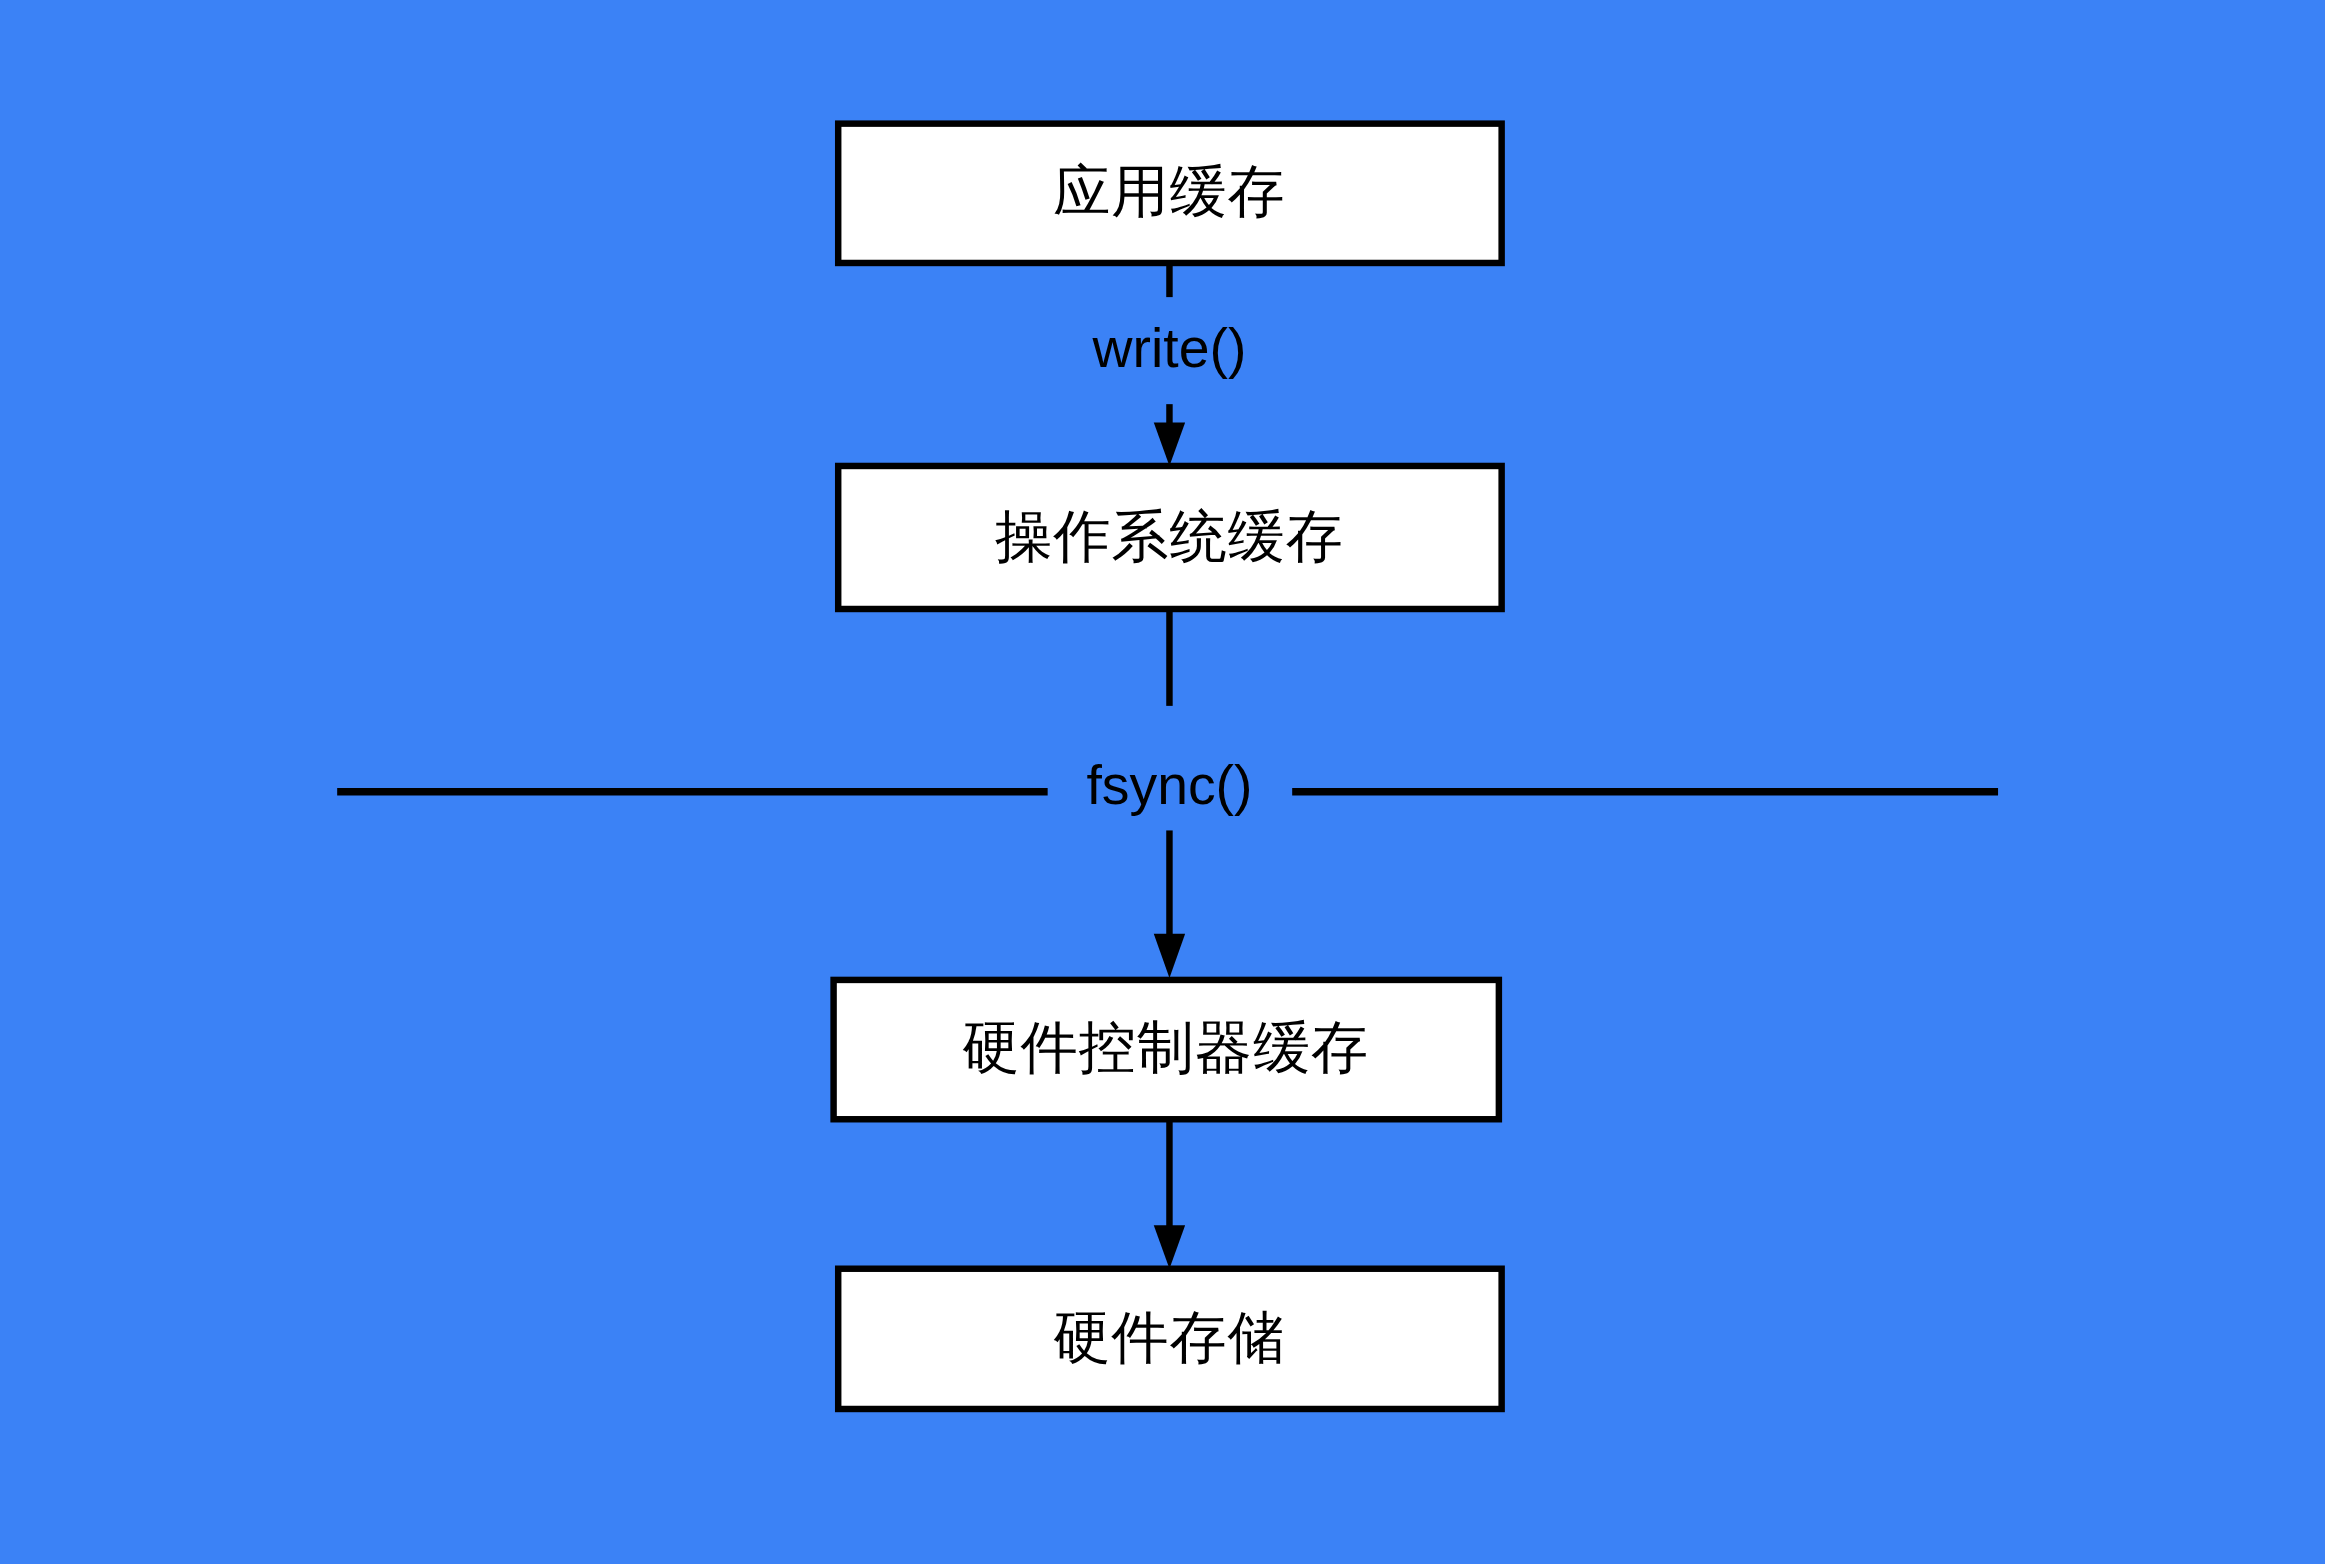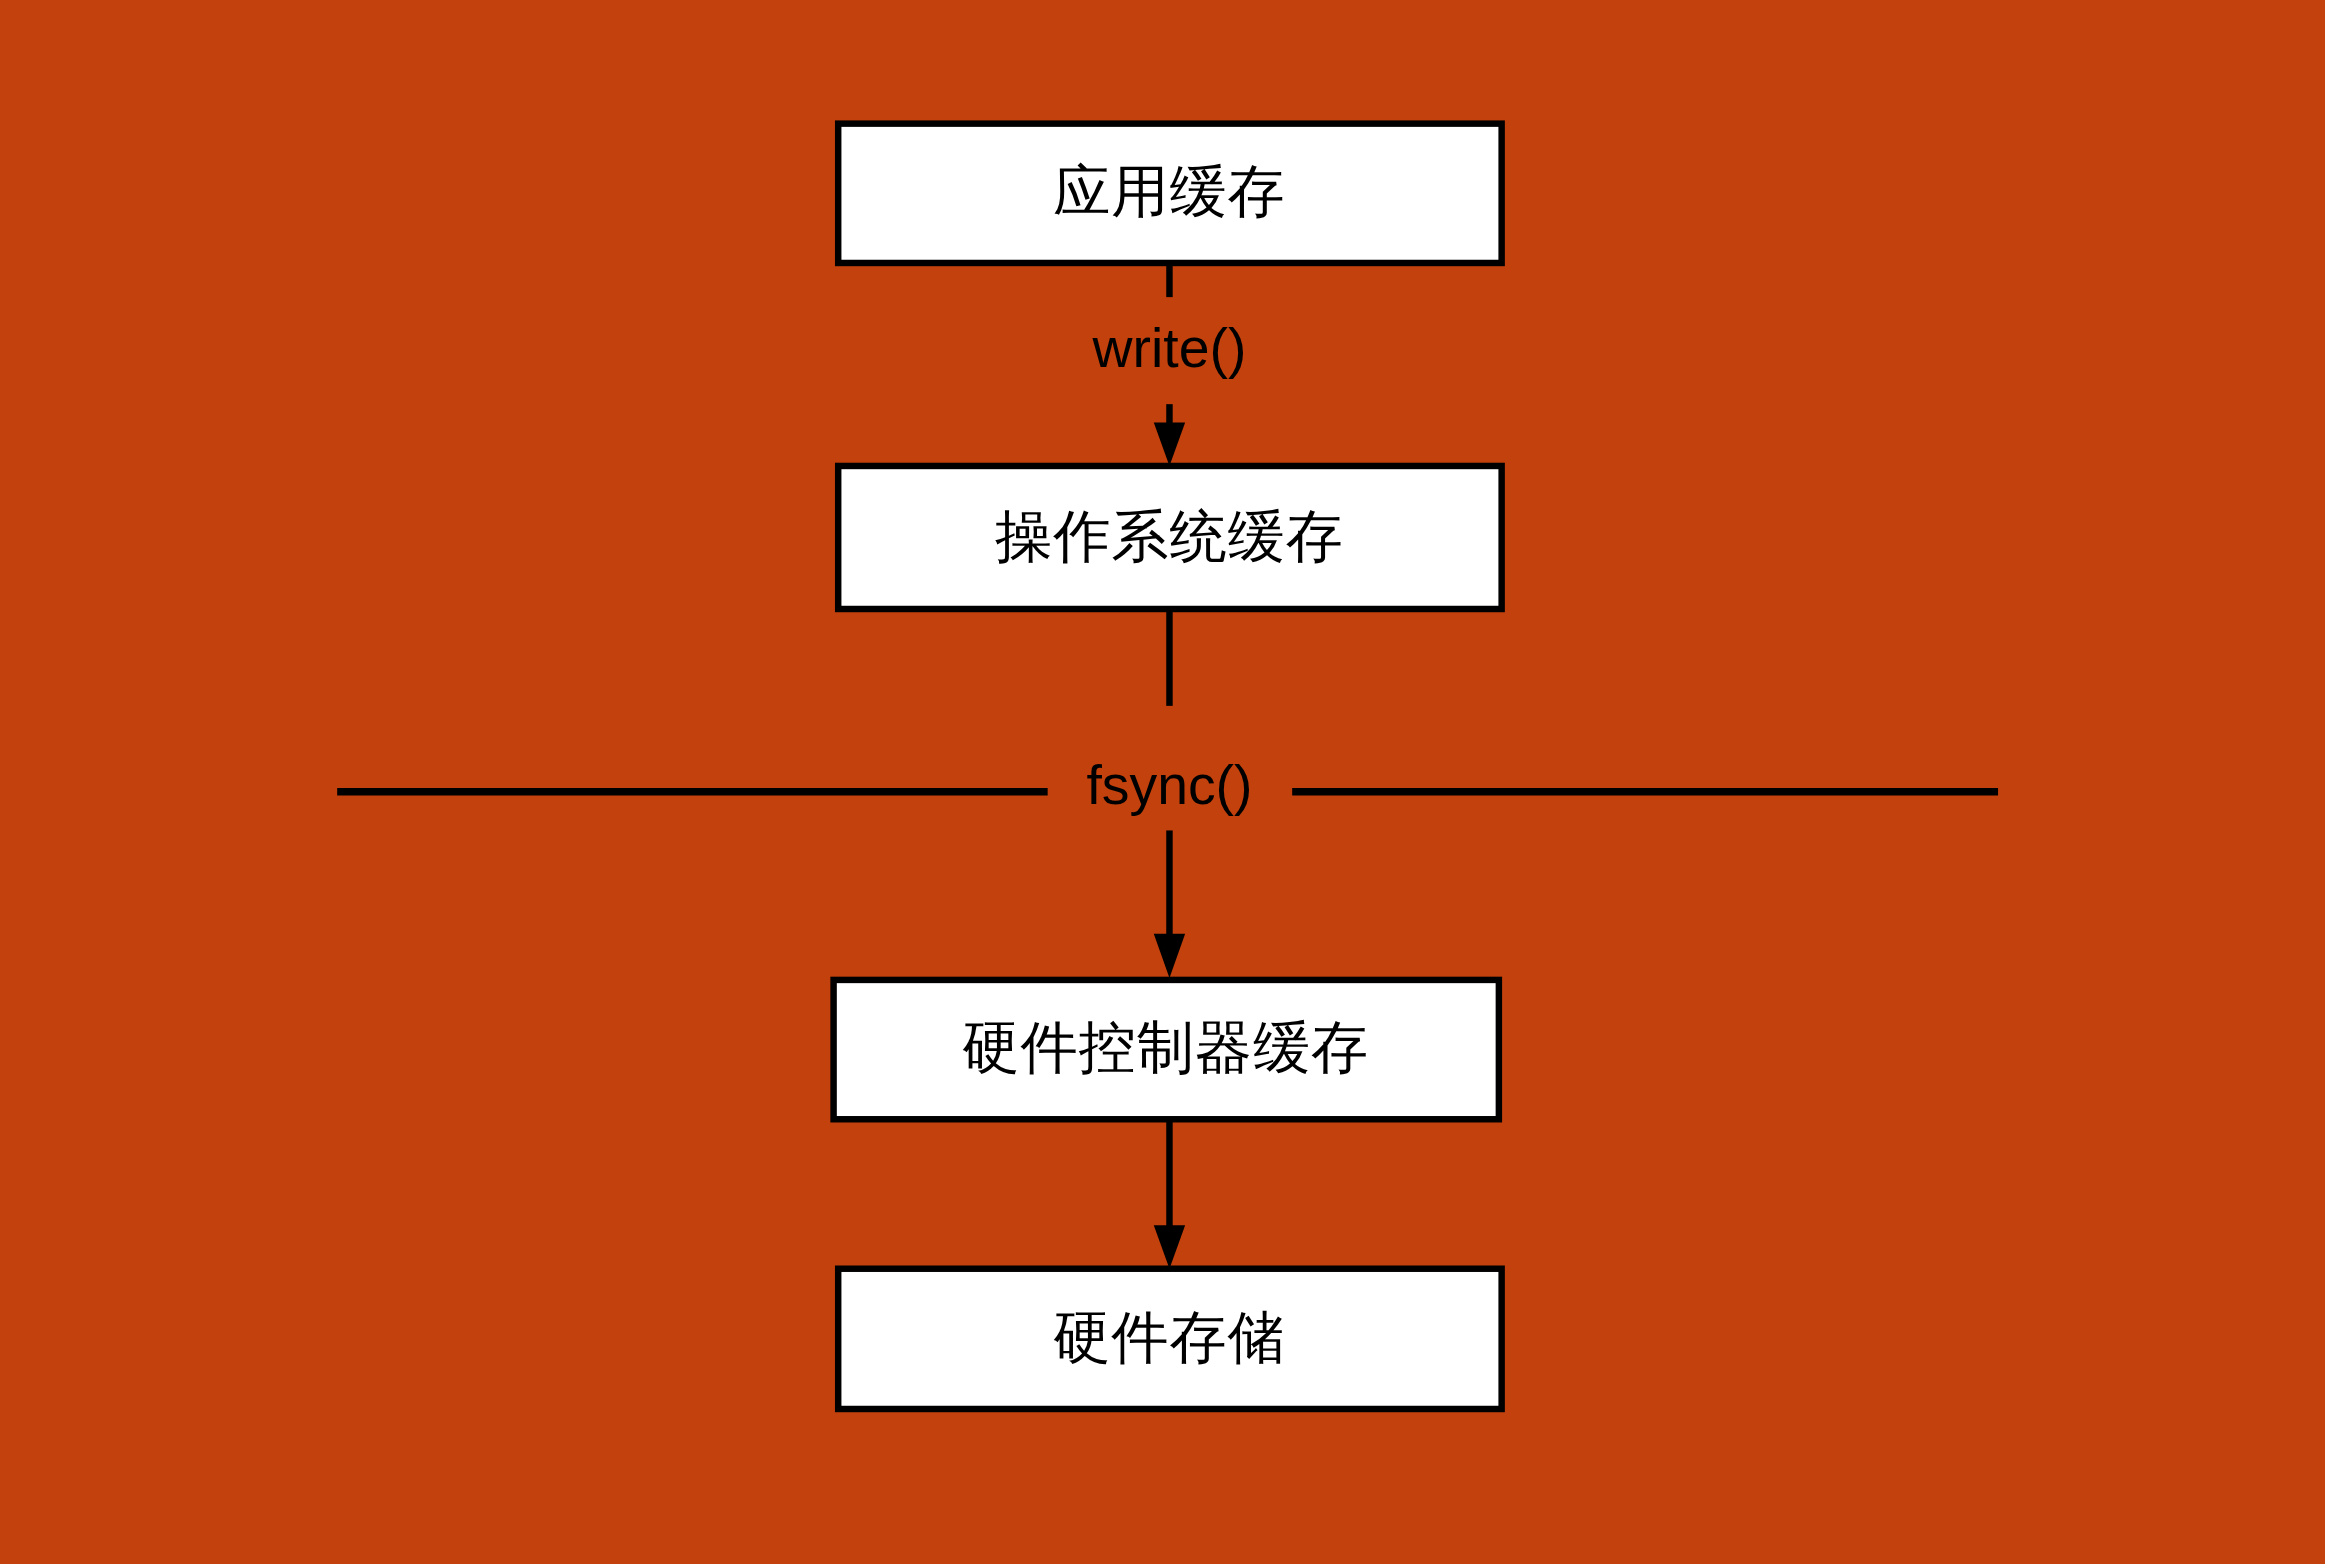--- a/index.html
+++ b/index.html
@@ -5,21 +5,21 @@
 <style>
   html, body {
     margin: 0;
     padding: 0;
     background: #ffffff;
   }
   #canvas {
     position: relative;
     width: 2326px;
     height: 1564px;
-    background: #c2410c;
+    background: #3b82f6;
     overflow: hidden;
     font-family: "Liberation Sans", "DejaVu Sans", sans-serif;
   }
   #diagram-svg {
     position: absolute;
     left: 0;
     top: 0;
     width: 2326px;
     height: 1564px;
     display: block;

